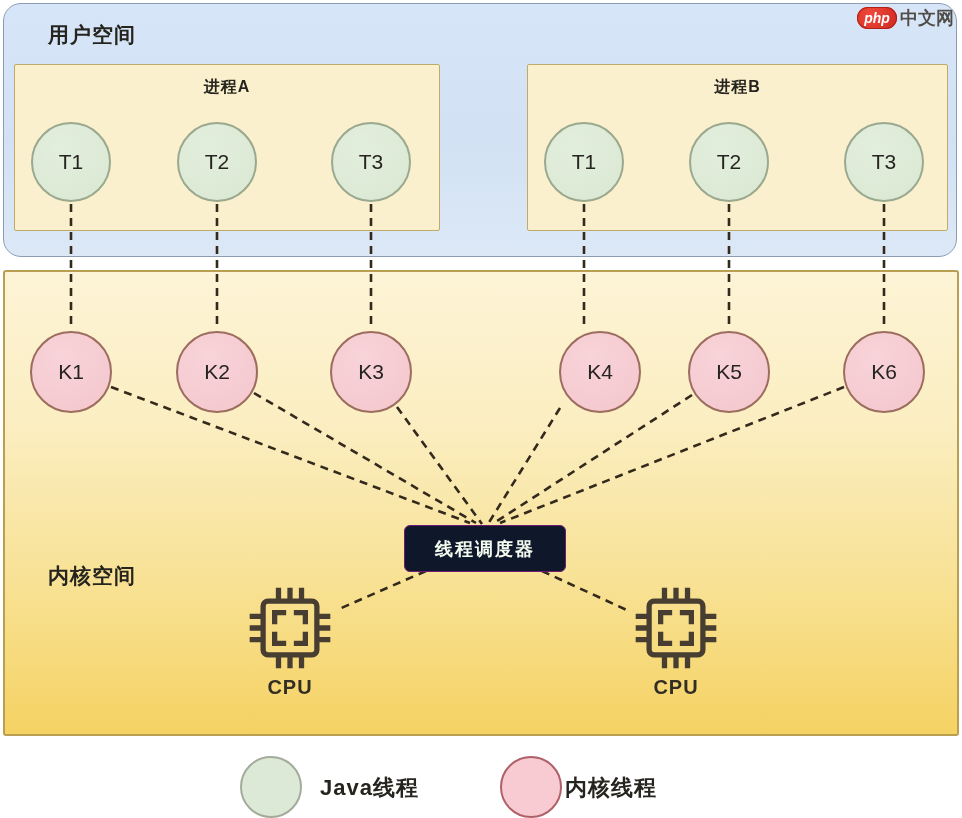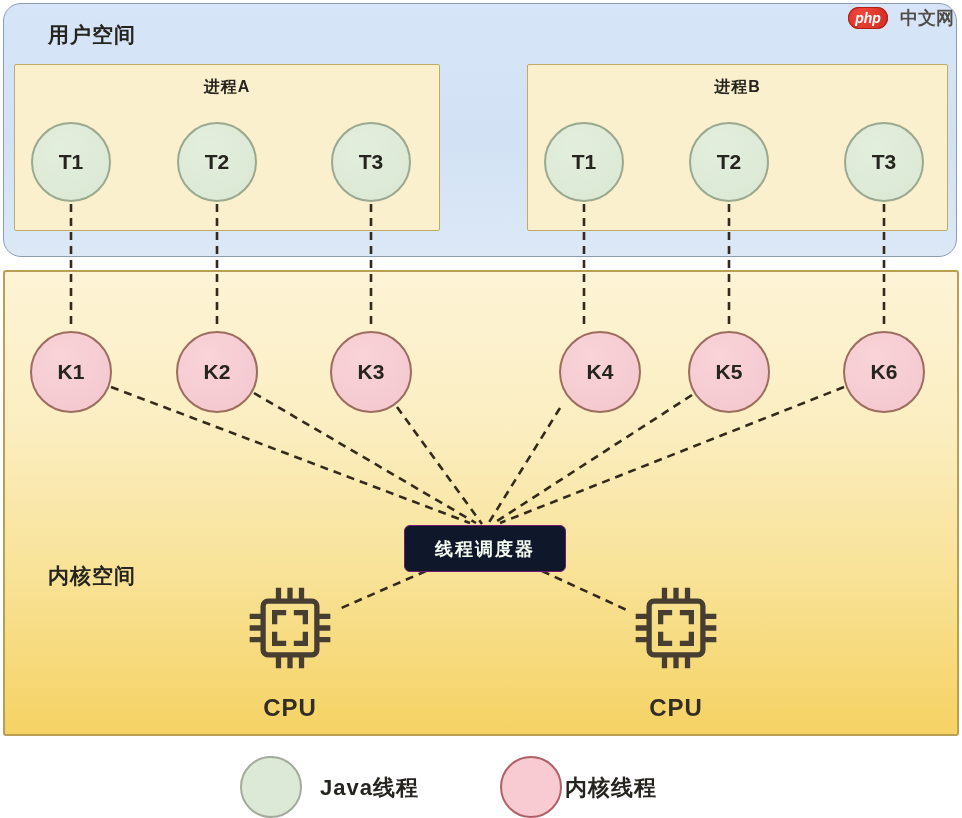--- a/index.html
+++ b/index.html
@@ -30,56 +30,56 @@
   .process-a{left:10px;width:424px;}
   .process-b{left:523px;width:419px;}
   .process-title{
     position:absolute;top:12px;left:0;width:100%;text-align:center;
     font-size:16px;font-weight:bold;color:#26241f;letter-spacing:1px;
   }
 
   
   .circle{
     position:absolute;border-radius:50%;display:flex;align-items:center;justify-content:center;
-    font-size:21px;font-weight:bold;color:#26241f;z-index:10;box-sizing:border-box;
+    font-size:21px;font-weight:normal;color:#26241f;z-index:10;box-sizing:border-box;
   }
   .circle.green{width:80px;height:80px;background:radial-gradient(circle at 38% 30%,#e3efdd,#d9e7d2);border:2px solid #9aa88f;}
   .circle.pink{width:82px;height:82px;background:radial-gradient(circle at 38% 30%,#f8d3d8,#f3c7cd);border:2px solid #9c6d5e;}
 
   
   .scheduler{
     position:absolute;left:404px;top:525px;width:160px;height:45px;z-index:10;
     background:#0f172a;border:1px solid #701a75;border-radius:6px;
     display:flex;align-items:center;justify-content:center;
     color:#f4fbef;font-size:18px;font-weight:bold;letter-spacing:2px;
   }
 
   
   .cpu{position:absolute;width:100px;z-index:10;text-align:center;}
   .cpu-1{left:240px;top:580px;}
   .cpu-2{left:626px;top:580px;}
   .cpu svg{display:block;margin:0 auto;}
-  .cpu-label{font-size:24px;font-weight:600;color:#322d25;letter-spacing:1px;margin-top:18px;}
+  .cpu-label{font-size:20px;font-weight:600;color:#322d25;letter-spacing:1px;margin-top:0;}
 
   
   .legend-circle{position:absolute;border-radius:50%;box-sizing:border-box;z-index:10;}
   .legend-circle.green{left:240px;top:756px;width:62px;height:62px;background:#dde9d7;border:2px solid #a3ab9a;}
   .legend-circle.pink{left:500px;top:756px;width:62px;height:62px;background:#f7cbd1;border:2px solid #b06069;}
   .legend-label{position:absolute;top:773px;font-size:22px;font-weight:bold;color:#26241f;letter-spacing:1px;z-index:10;}
   .legend-label.java{left:320px;}
   .legend-label.kernel{left:565px;}
 
   
   .logo{position:absolute;right:8px;top:6px;display:flex;align-items:center;gap:3px;z-index:20;}
   .logo-pill{
     background:radial-gradient(circle at 35% 30%,#f0483a,#cf2a22);
     border-radius:12px;width:40px;height:22px;display:flex;align-items:center;justify-content:center;
     color:#fff;font-weight:bold;font-style:italic;font-size:14px;box-shadow:0 0 0 1px #b02018 inset;
   }
-  .logo-site{font-size:18px;font-weight:bold;color:#4d4d4d;text-shadow:0 0 1px #ffffff;margin-left:9px;}
+  .logo-site{font-size:18px;font-weight:bold;color:#4d4d4d;text-shadow:0 0 1px #ffffff;}
 
   
   svg.connectors{position:absolute;left:0;top:0;z-index:5;pointer-events:none;}
 </style>
 </head>
 <body>
 
 <div class="canvas">
 
   <div class="user-space">

